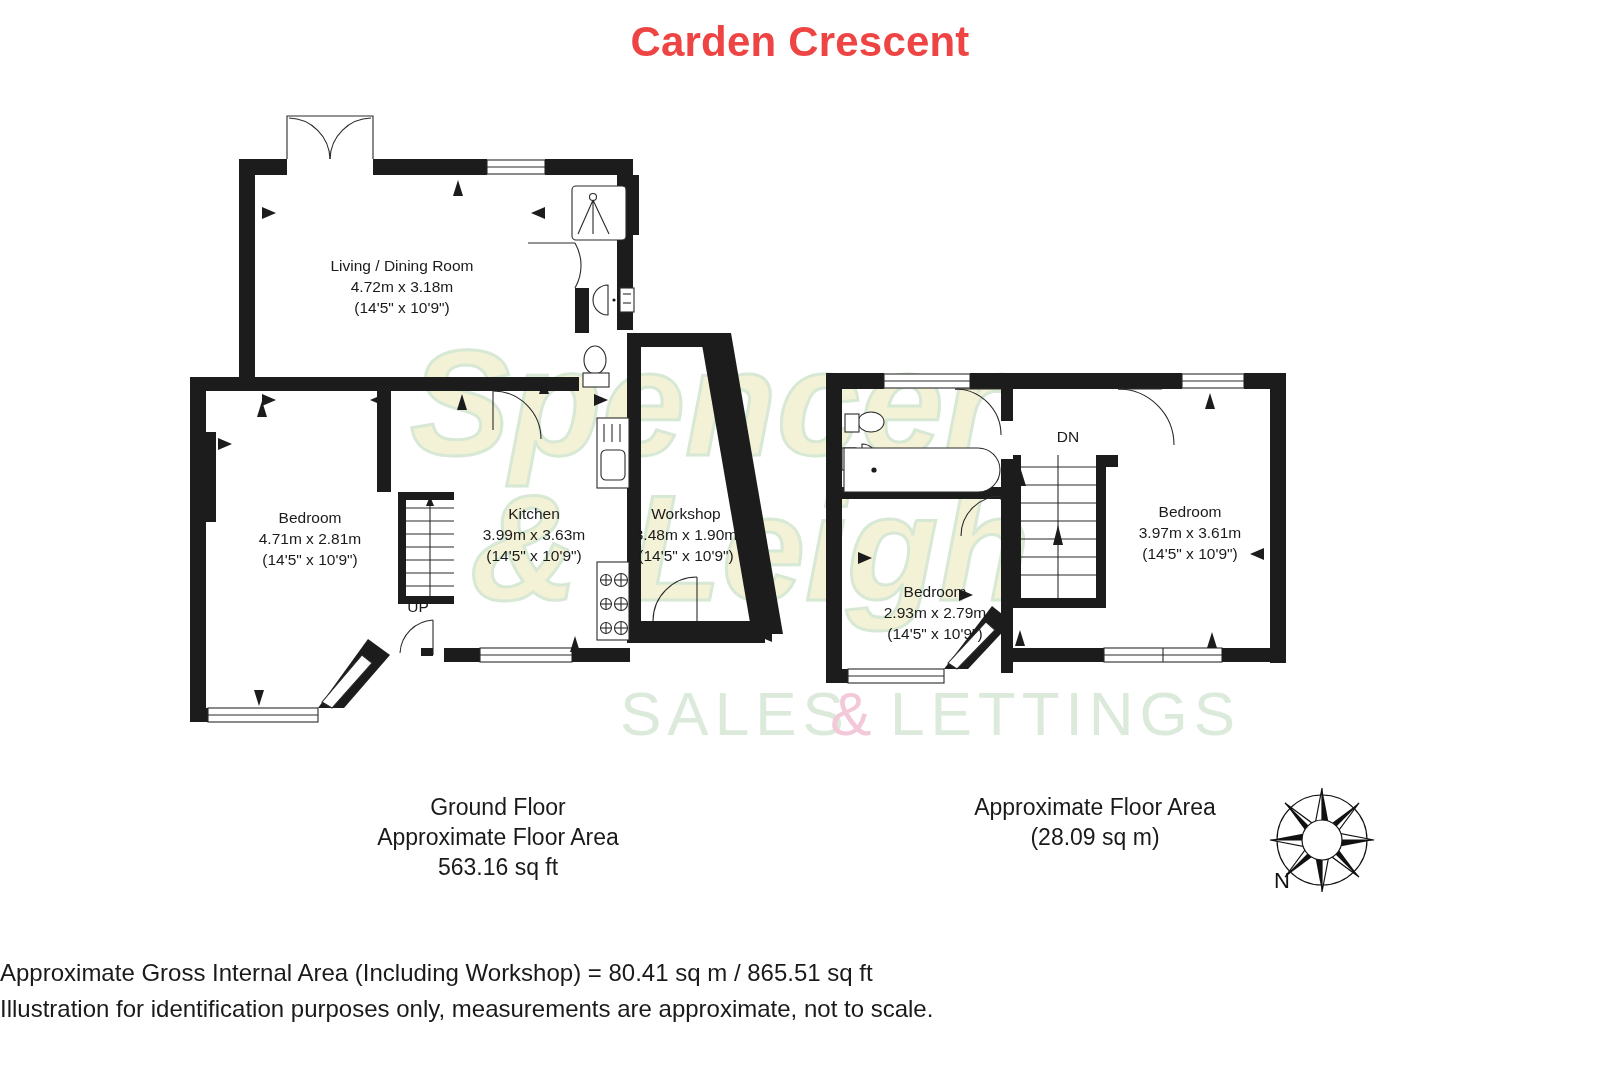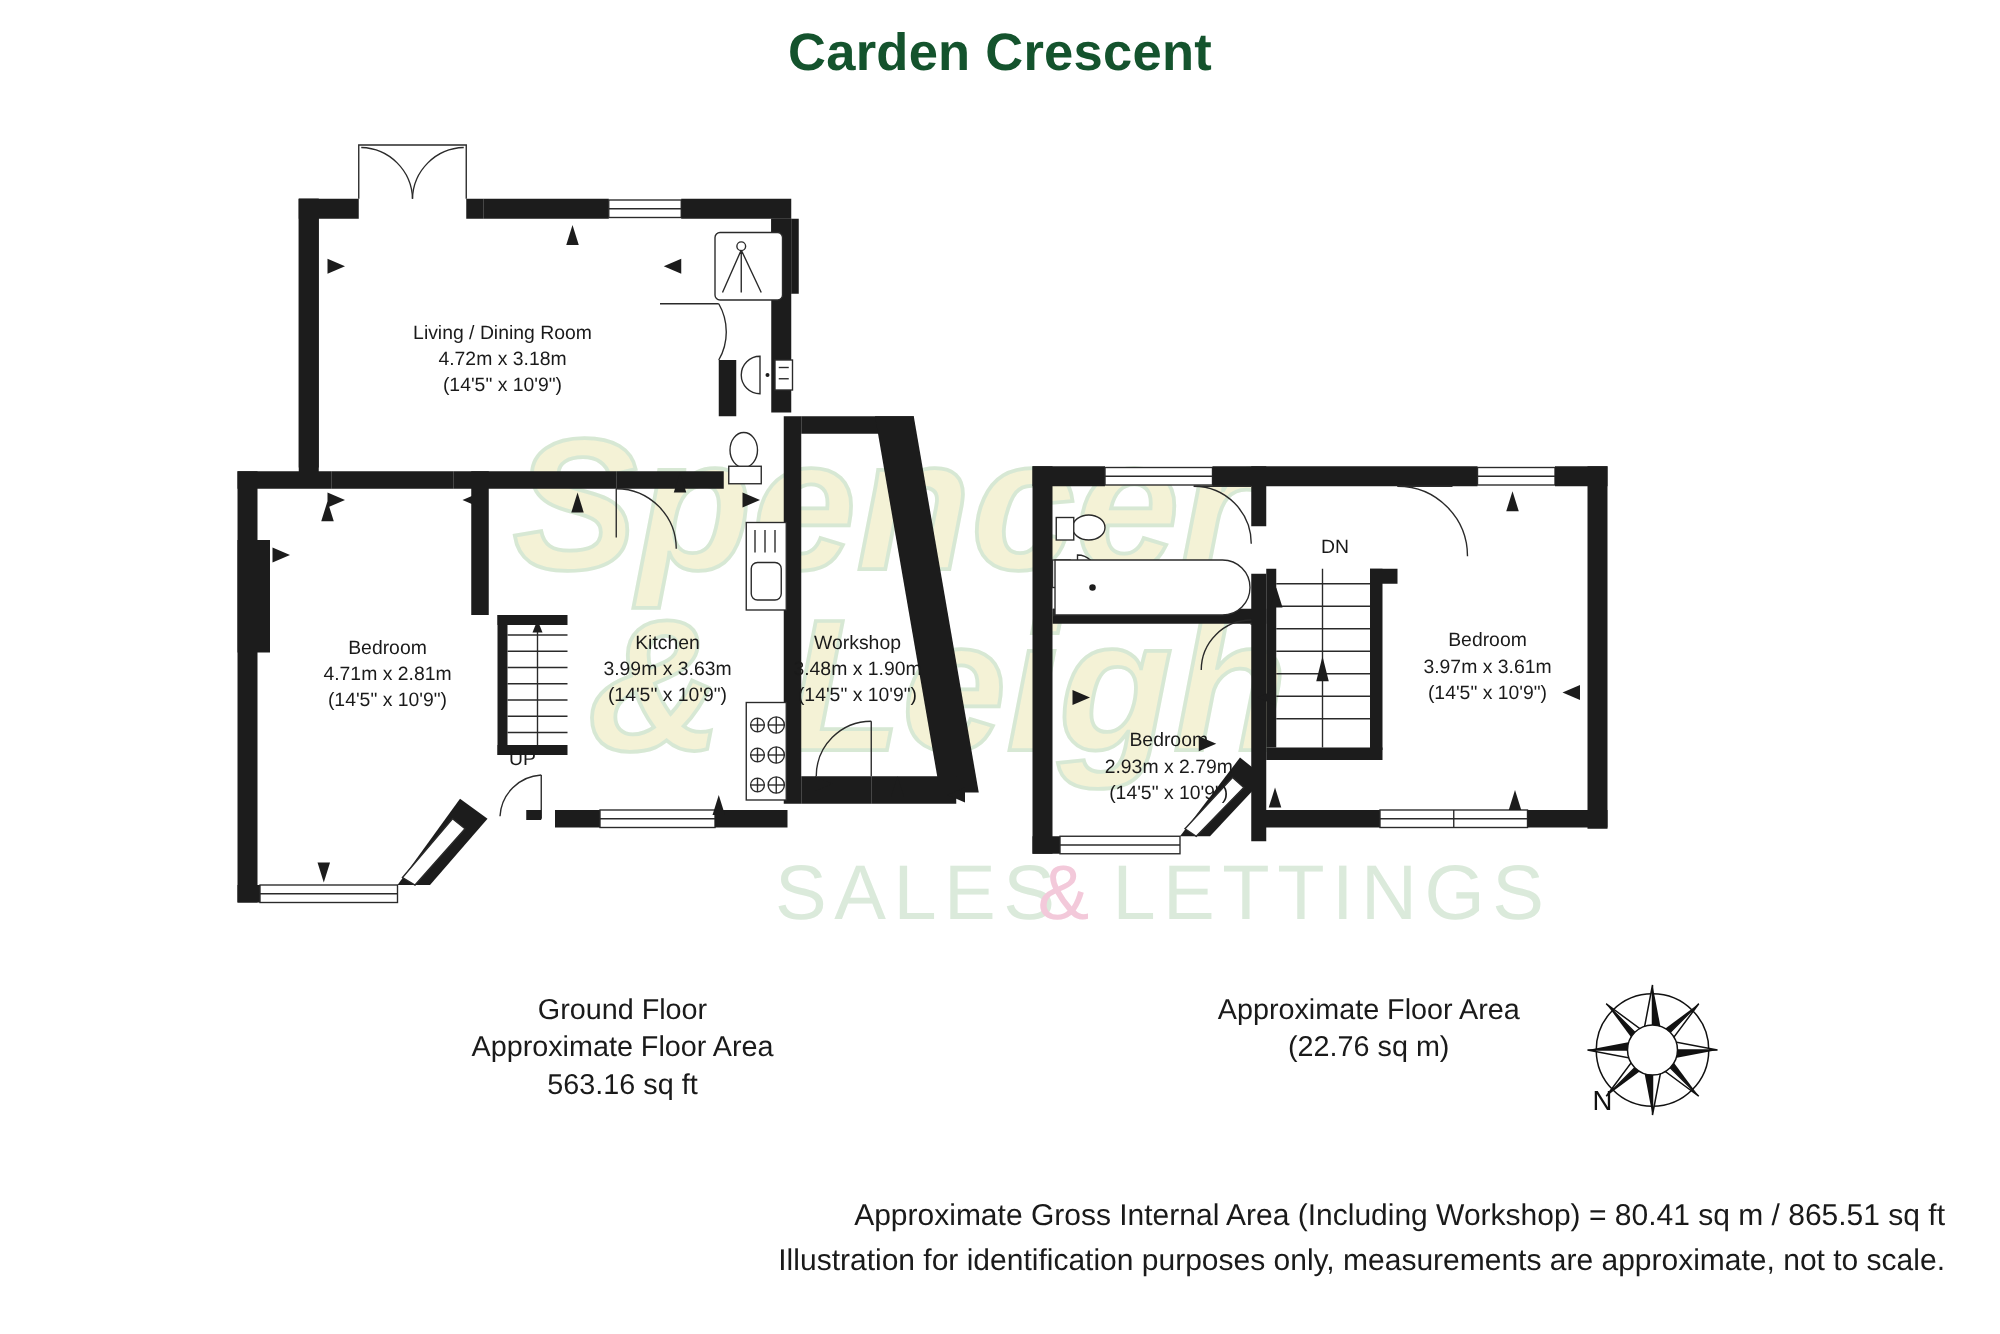--- a/index.html
+++ b/index.html
@@ -23,42 +23,42 @@
   }
   .title {
     position: absolute;
     top: 18px;
     left: 0;
     width: 1600px;
     text-align: center;
     font-size: 42px;
     font-weight: bold;
     letter-spacing: 0.2px;
-    color: #14532d;
+    color: #ef4444;
   }
   .plan-svg {
     position: absolute;
     top: 0;
     left: 0;
   }
   .caption-block {
     position: absolute;
     text-align: center;
     font-size: 23px;
     line-height: 30px;
     color: #1a1a1a;
   }
   #gf-caption { left: 288px; top: 792px; width: 420px; }
   #ff-caption { left: 885px; top: 792px; width: 420px; }
   .footer {
     position: absolute;
     left: 0;
     top: 955px;
     width: 1556px;
-    text-align: right;
+    text-align: left;
     font-size: 24px;
     line-height: 36px;
     color: #1a1a1a;
   }
   .room-label {
     font-family: "Liberation Sans", sans-serif;
     font-size: 15.5px;
     fill: #1a1a1a;
     text-anchor: middle;
   }
@@ -408,21 +408,21 @@
   </svg>
 
   <div class="caption-block" id="gf-caption">
     <div>Ground Floor</div>
     <div>Approximate Floor Area</div>
     <div>563.16 sq ft</div>
   </div>
 
   <div class="caption-block" id="ff-caption">
     <div>Approximate Floor Area</div>
-    <div>(22.76 sq m)</div>
+    <div>(28.09 sq m)</div>
   </div>
 
   <div class="footer">
     <div>Approximate Gross Internal Area (Including Workshop) = 80.41 sq m / 865.51 sq ft</div>
     <div>Illustration for identification purposes only, measurements are approximate, not to scale.</div>
   </div>
 
 </div>
 
 </body></html>

